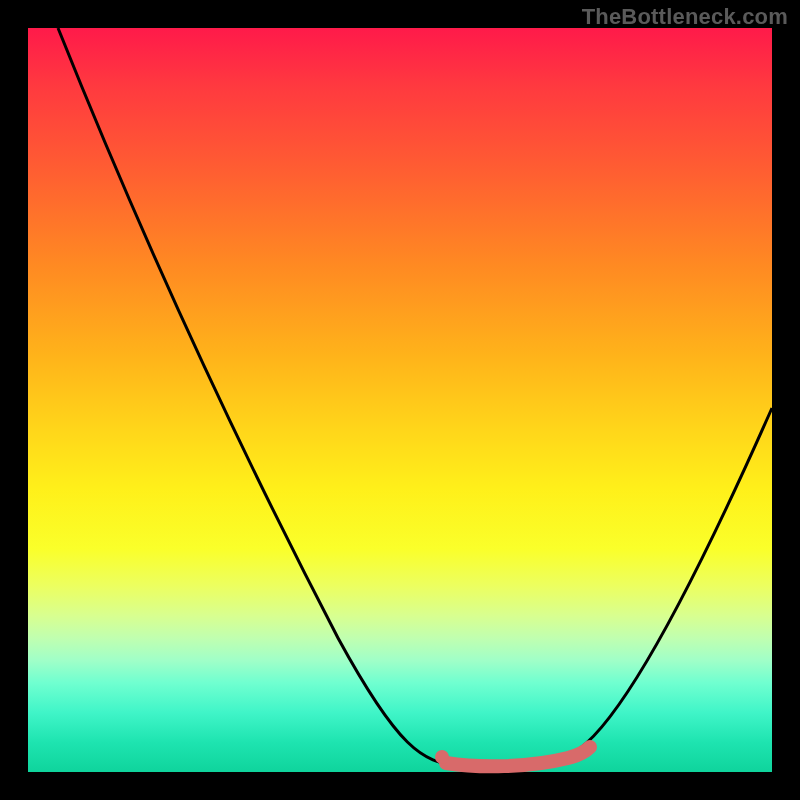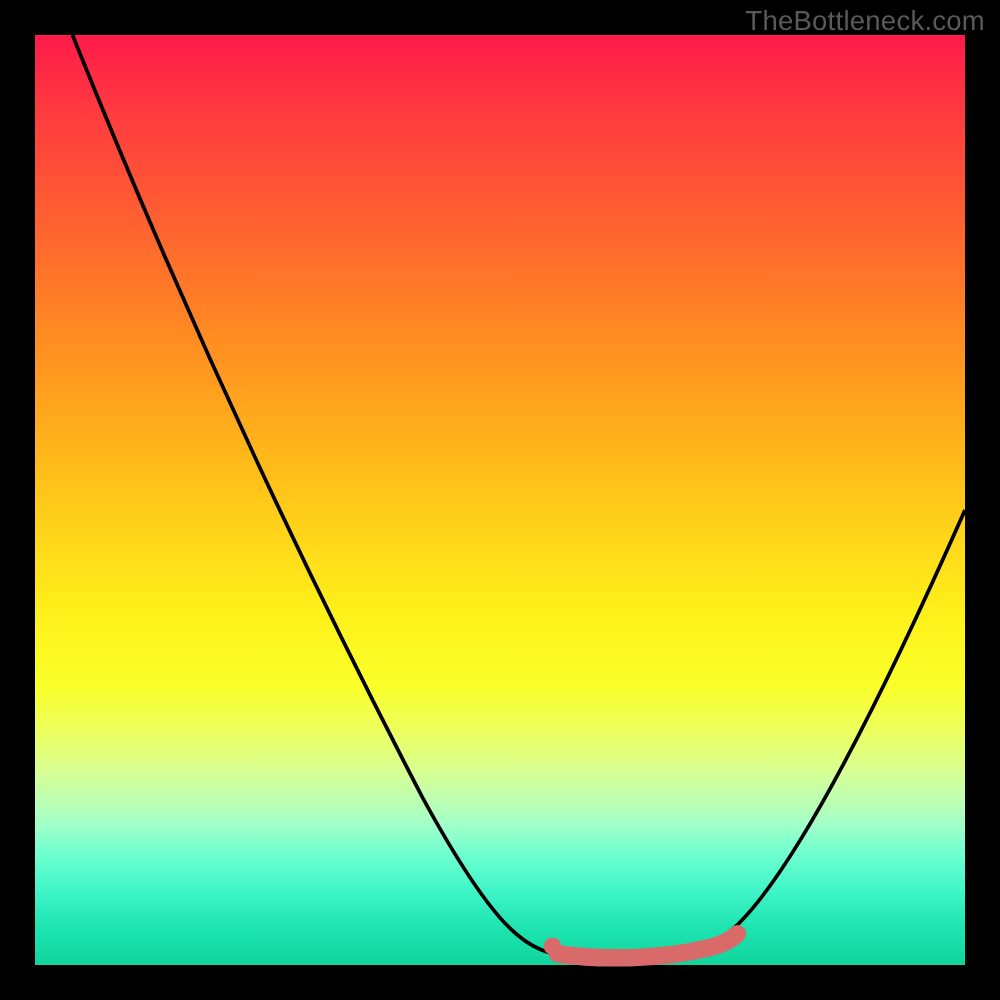--- a/index.html
+++ b/index.html
@@ -5,21 +5,21 @@
   * { margin: 0; padding: 0; box-sizing: border-box; }
   html, body { width: 800px; height: 800px; background: #000; overflow: hidden; }
   .container { position: relative; width: 800px; height: 800px; background: #000; }
   .watermark {
     position: absolute;
     top: 4px;
     right: 12px;
     color: #5a5a5a;
     font-family: Arial, Helvetica, sans-serif;
     font-size: 22px;
-    font-weight: 400;
+    font-weight: 700;
     letter-spacing: 0.2px;
     z-index: 10;
   }
   .plot-frame {
     position: absolute;
     left: 28px;
     top: 28px;
     width: 744px;
     height: 744px;
     background: linear-gradient(to bottom,

